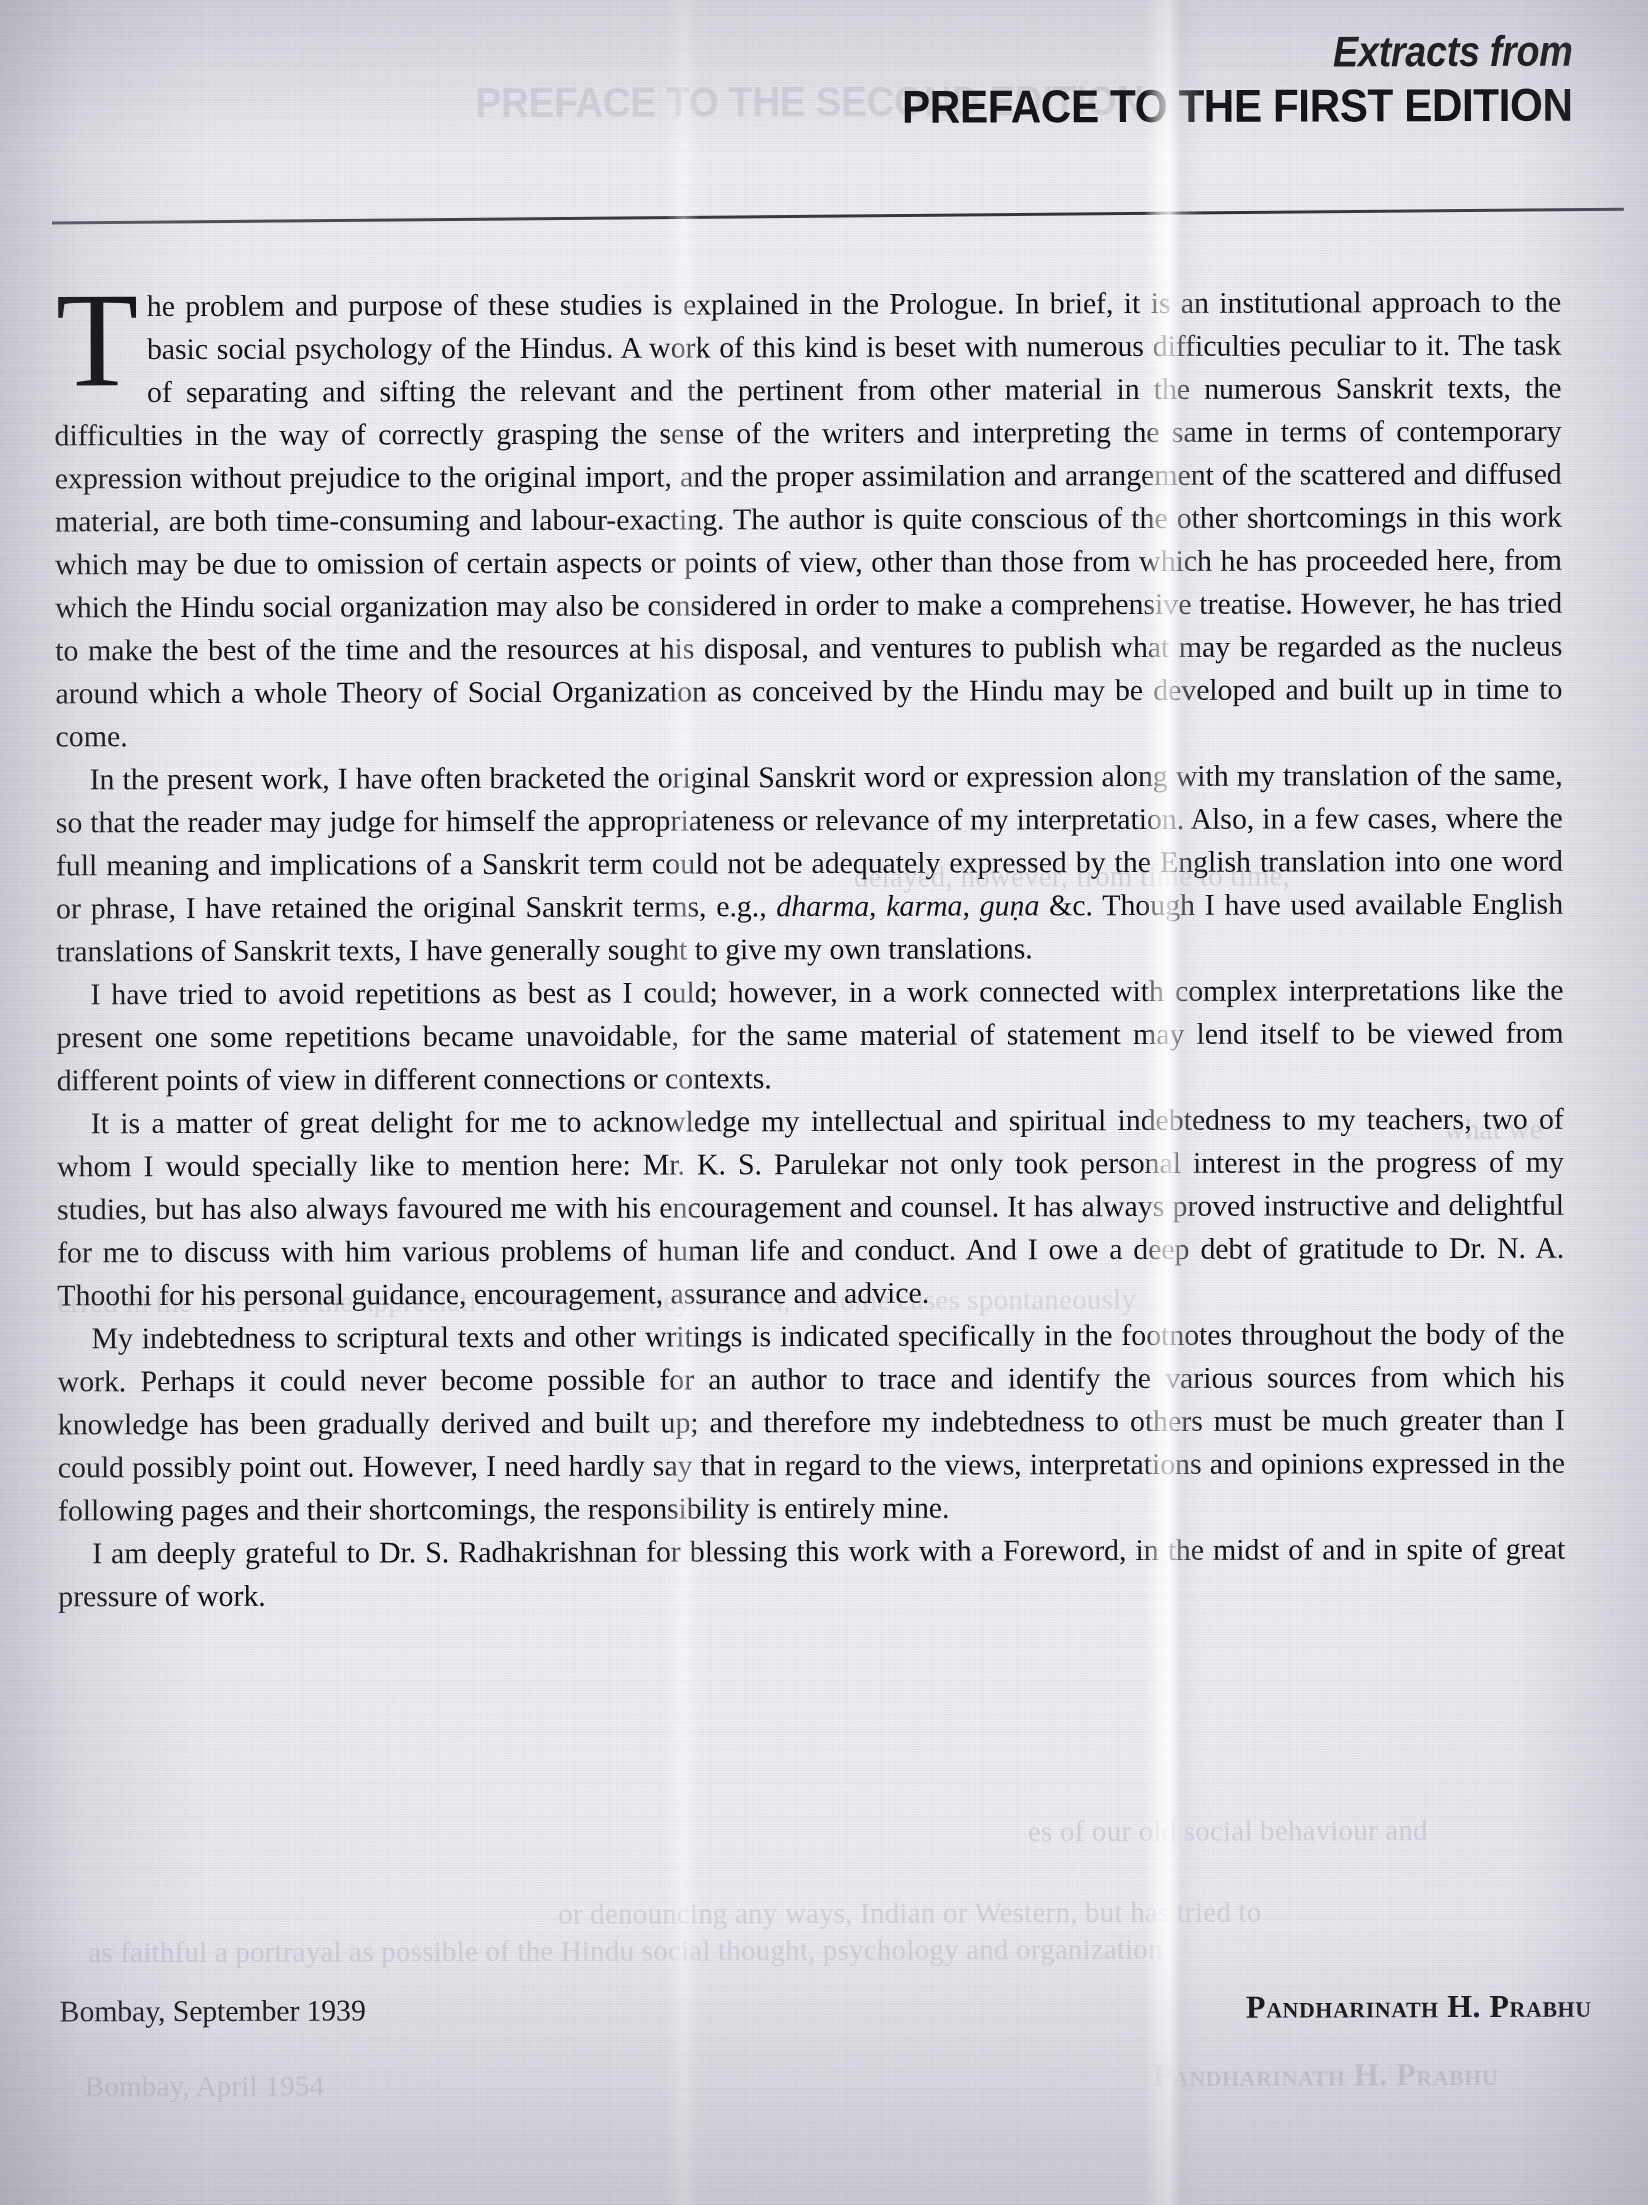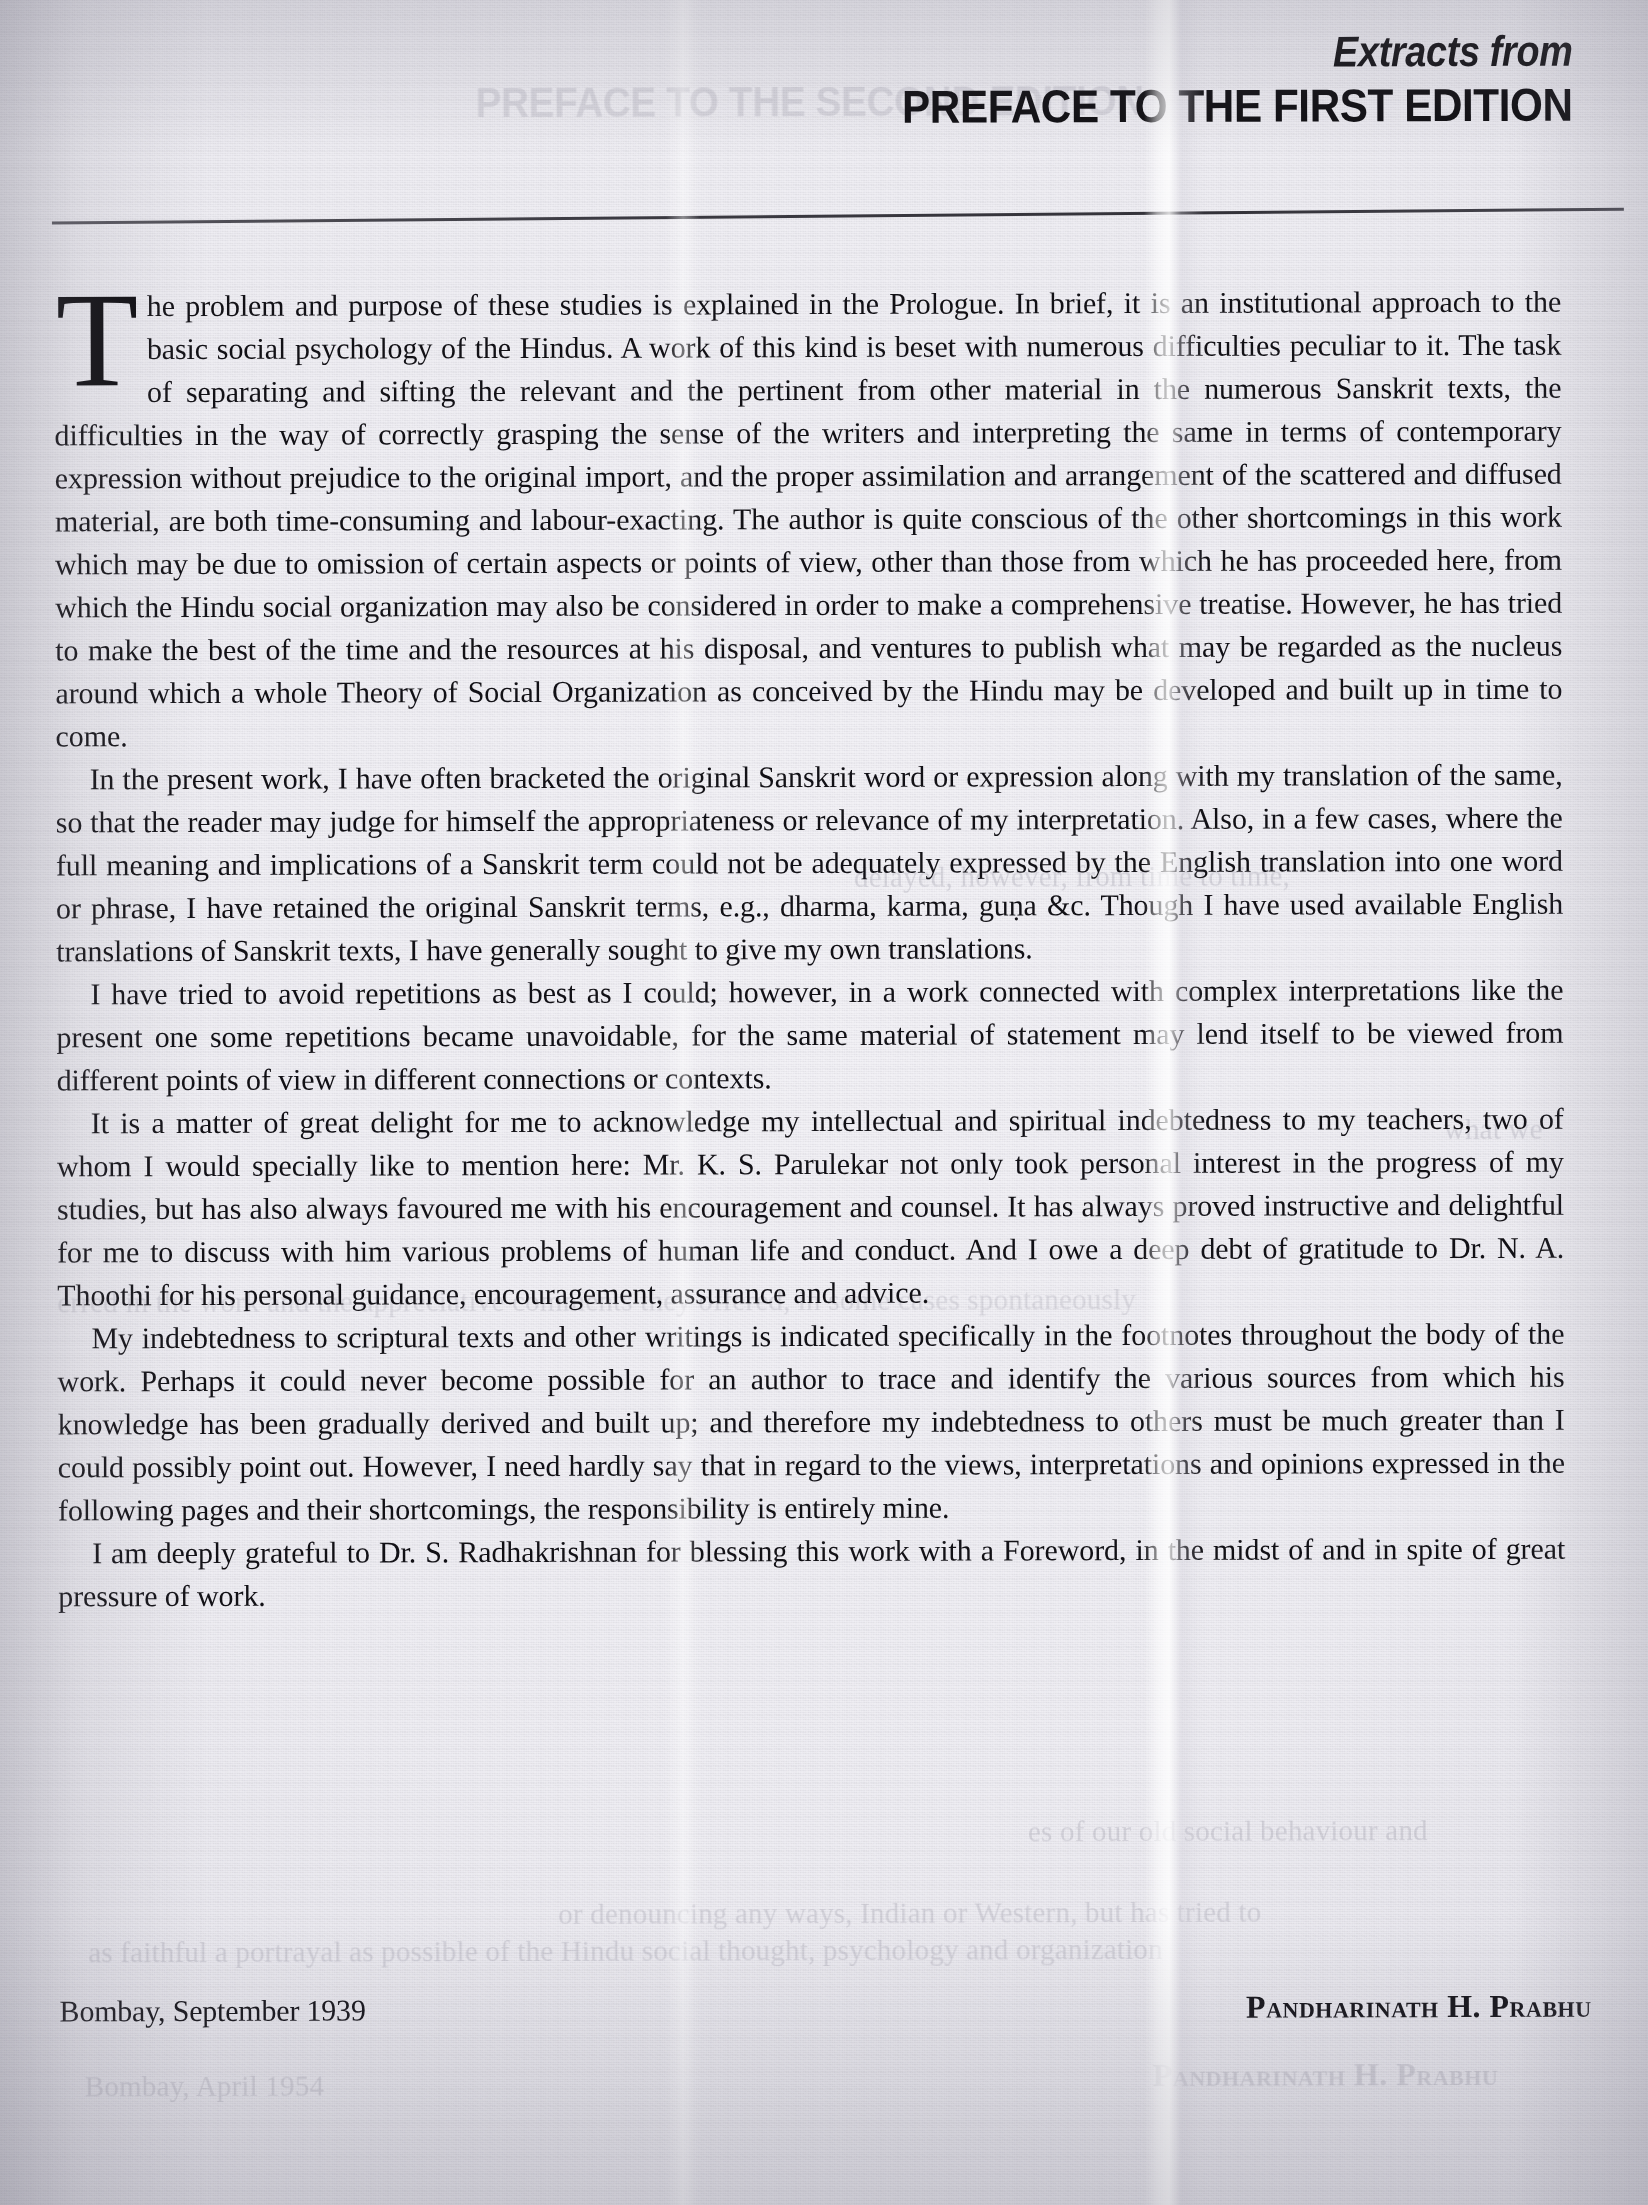--- a/index.html
+++ b/index.html
@@ -144,21 +144,21 @@
   }
   .body-col p.first { text-indent: 0; }
   .dropcap {
     float: left;
     font-size: 135px;
     line-height: 101px;
     padding: 5.1px 8.5px 0 1.7px;
     font-family: "Liberation Serif", serif;
     color: #0d0c10;
   }
-  .sanskrit { }
+  .sanskrit { font-style: italic; }
 
   
   .siglines {
     position: absolute;
     left: 56px;
     right: 60px;
     top: 1990px;
     display: flex;
     justify-content: space-between;
     align-items: baseline;

